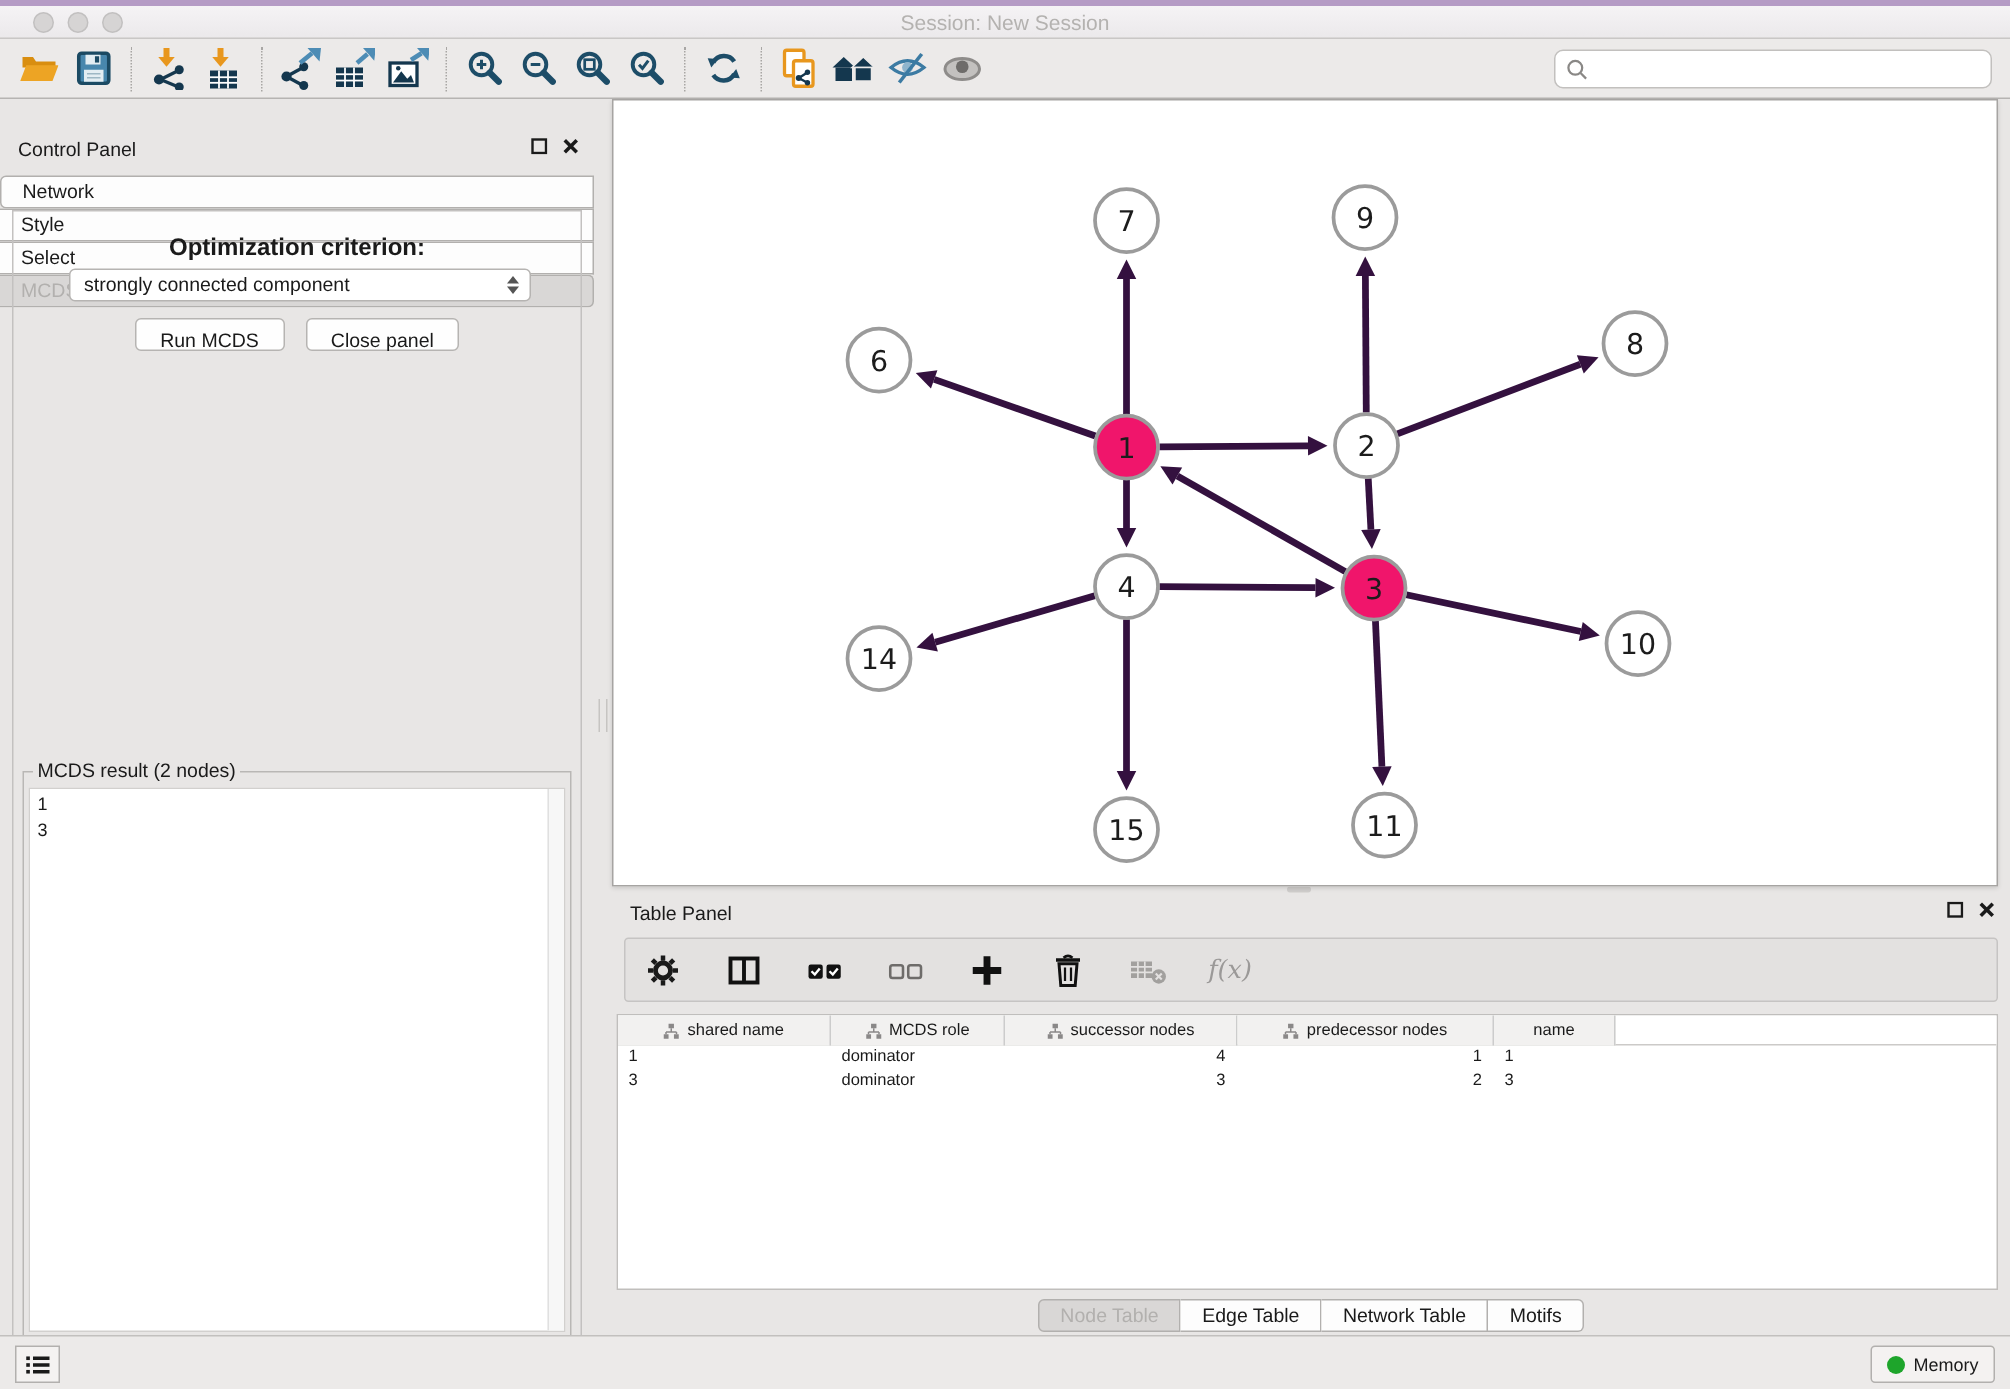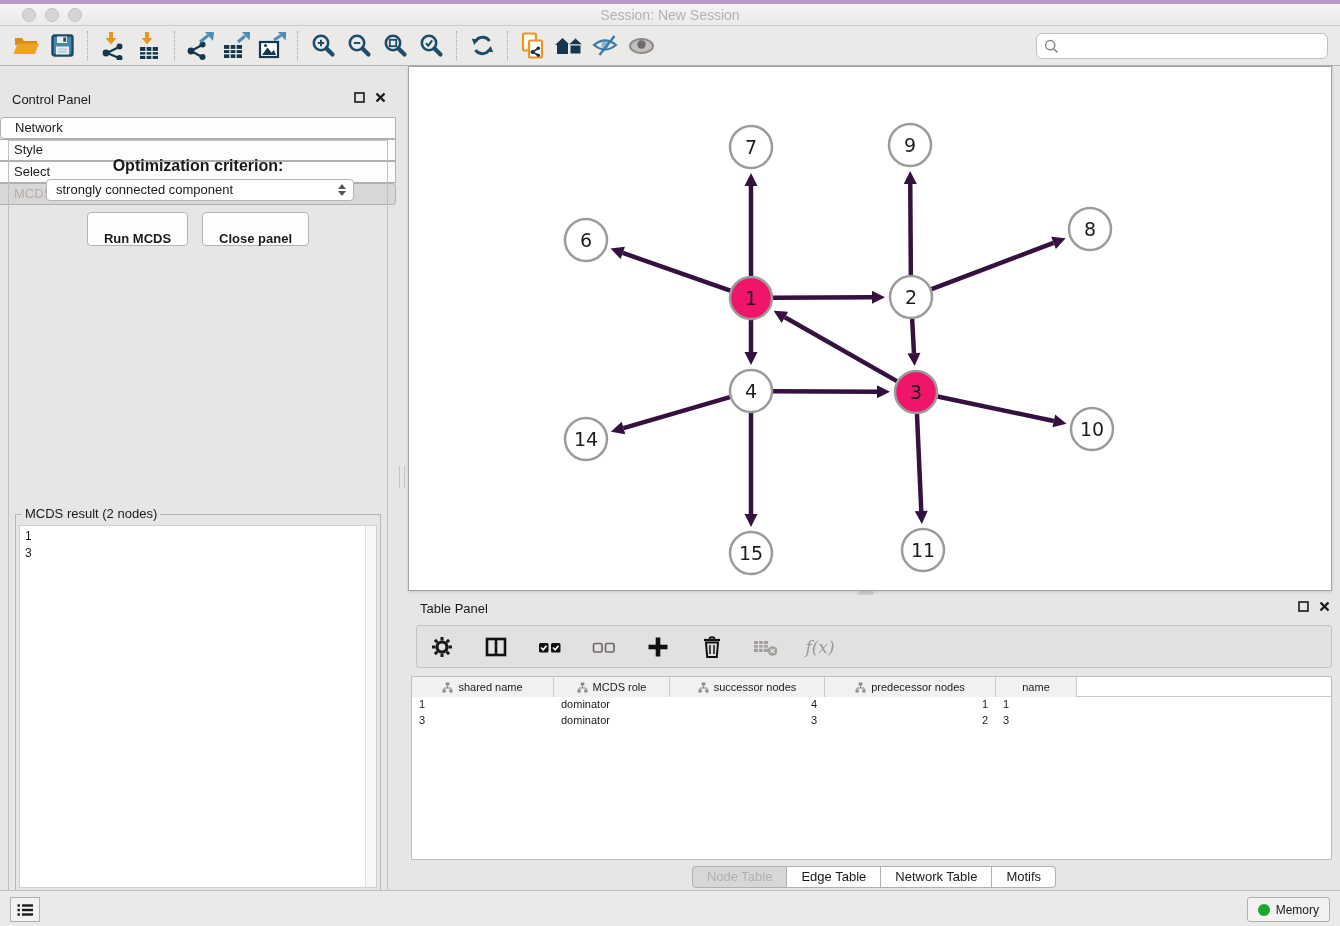--- a/index.html
+++ b/index.html
@@ -30,21 +30,21 @@
   .tab:first-child { border-left:1px solid #b2b0ae; border-radius:4px 0 0 4px; }
   .tab:last-child { border-radius:0 4px 4px 0; }
   .tab.sel { background:#d9d7d6; color:#b2b0ae; }
   .cp-box { position:absolute; left:8px; top:54px; width:380px; height:760px; border:1px solid #c3c1c0; }
   .opt-label { position:absolute; top:16px; width:100%; text-align:center; font-size:16px;font-weight:bold; }
   .cp-select { position:absolute; left:37px; top:38px; width:308px; height:22px; background:#ffffff; border:1px solid #b6b4b2; border-radius:4px; font-size:13px; line-height:20px; padding-left:9px; }
   .chevs { position:absolute; right:7px; top:4px; display:flex; flex-direction:column; align-items:center; }
   .chev-up { width:0; height:0; border-left:4px solid transparent; border-right:4px solid transparent; border-bottom:5px solid #555; margin-bottom:2px; }
   .chev-down { width:0; height:0; border-left:4px solid transparent; border-right:4px solid transparent; border-top:5px solid #555; }
   .cp-buttons { position:absolute; top:71px; width:100%; display:flex; justify-content:center; gap:14px; }
-  .btn { height:22px; line-height:20px; padding:16px 16px; background:#fefefe; border:1px solid #b6b4b2; border-radius:4px; font-size:13px;font-weight:bold; }
+  .btn { height:22px; line-height:20px; padding:4px 16px; background:#fefefe; border:1px solid #b6b4b2; border-radius:4px; font-size:13px; }
   .groupbox { position:absolute; left:6px; top:373px; width:366px; height:378px; border:1px solid #b9b7b5; }
   .gb-legend { position:absolute; left:6px; top:-9px; background:#e8e6e5; padding:0 3px; font-size:13px; }
   .gb-white { position:absolute; left:3px; top:10px; right:3px; bottom:3px; background:#fff; border:1px solid #d2d0ce; }
   .gb-scroll { position:absolute; right:0; top:0; bottom:0; width:11px; background:#f7f7f7; border-left:1px solid #e0e0e0; }
   .result-text { position:absolute; left:5px; top:2px; font-size:12px; line-height:17px; white-space:pre-line; }
 
   
   .vsplit-handle { position:absolute; left:399px; top:466px; width:6px; height:22px; border-left:1px solid #c6c4c2; border-right:1px solid #c6c4c2; }
   .hsplit-handle { position:absolute; left:858px; top:591px; width:16px; height:4px; background:#cfcdcb; border-radius:2px; }
 

